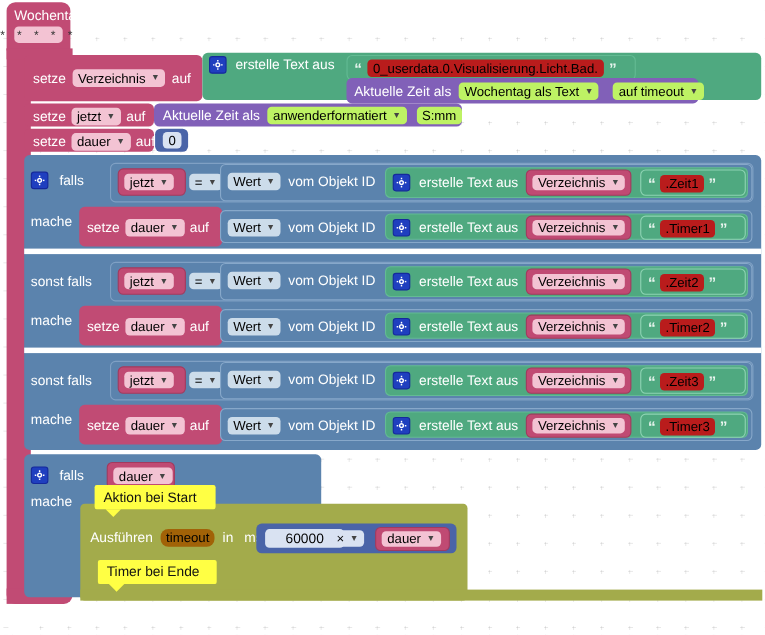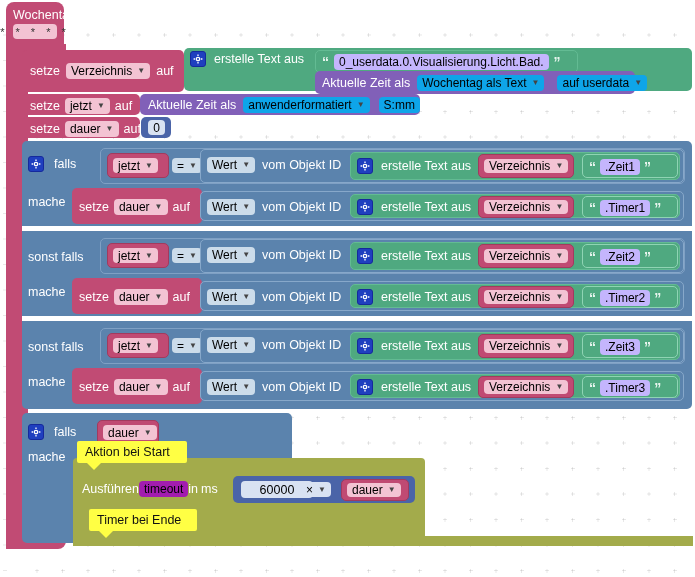--- a/index.html
+++ b/index.html
@@ -55,23 +55,23 @@
   }
   .gear svg{display:block}
 
   
   .c-var{background:#c14b74;}          
   .c-var-f{background:#f3c3d3;}        
   .c-varblk{background:#c04a73;border:1.5px solid #a23a5e;}
   .c-logic{background:#5b83ad;}        
   .c-logic-f{background:#ccdcea;}
   .c-text{background:#4fa980;}         
-  .c-text-f{background:#c4b5fd;}
+  .c-text-f{background:#b91c1c;}
   .c-time{background:#8160b8;}         
-  .c-time-f{background:#0ea5e9;}
+  .c-time-f{background:#bef264;}
   .c-math{background:#4a64a8;}         
   .c-math-f{background:#d9e2f2;}
   .c-olive{background:#a3ab4b;}
 
   
   .body{border-radius:5px;}
   .stars{
     letter-spacing:4px;font-size:11px;color:#333;
   }
 
@@ -140,21 +140,21 @@
 </div>
 
 <div class="blk body c-time" style="left:315px;top:71px;width:320px;height:23px;"></div>
 <div class="blk" style="left:322px;top:75px;display:flex;align-items:center;gap:7px;">
   <span class="lbl">Aktuelle Zeit als</span>
   <span class="fld c-time-f">
     <span>Wochentag als Text</span>
     <span class="caret">▼</span>
   </span>
   <span class="fld c-time-f" style="margin-left:6px;">
-    <span>auf userdata</span>
+    <span>auf timeout</span>
     <span class="caret">▼</span>
   </span>
 </div>
 
 <div class="blk body c-var" style="left:22px;top:94px;width:118px;height:21px;"></div>
 <div class="blk" style="left:30px;top:98px;display:flex;align-items:center;gap:5px;">
   <span class="lbl">setze</span>
   <span class="fld c-var-f">
     <span>jetzt</span>
     <span class="caret">▼</span>
@@ -506,27 +506,27 @@
   <span>dauer</span>
   <span class="caret">▼</span>
 </div>
 <div class="blk" style="left:28px;top:447px;">
   <span class="lbl">mache</span>
 </div>
 
 <div class="blk body c-olive" style="left:73px;top:458px;width:352px;height:88px;border-radius:4px;"></div>
 <div class="blk c-olive" style="left:73px;top:536px;width:620px;height:10px;"></div>
 
-<div class="comment" style="left:77px;top:441px;width:94px;">
+<div class="comment" style="left:86px;top:441px;width:94px;">
   <span>Aktion bei Start</span>
 </div>
 
-<div class="blk" style="left:82px;top:481px;display:flex;align-items:center;">
+<div class="blk" style="left:82px;top:481px;display:flex;align-items:center;gap:7px;">
   <span class="lbl">Ausführen</span>
-  <span class="fld" style="background:#a21caf;">timeout</span>
+  <span class="fld" style="background:#a16207;border-radius:7px;">timeout</span>
   <span class="lbl">in</span>
   <span class="lbl" style="margin-left:3px;">ms</span>
 </div>
 
 <div class="blk body c-math" style="left:233px;top:476px;width:182px;height:27px;"></div>
 <div class="blk fld c-math-f" style="left:241px;top:481px;width:72px;height:17px;justify-content:center;font-size:12.5px;">60000</div>
 <div class="blk fld c-math-f" style="left:301px;top:482px;height:15px;">
   <span>×</span>
   <span class="caret">▼</span>
 </div>

